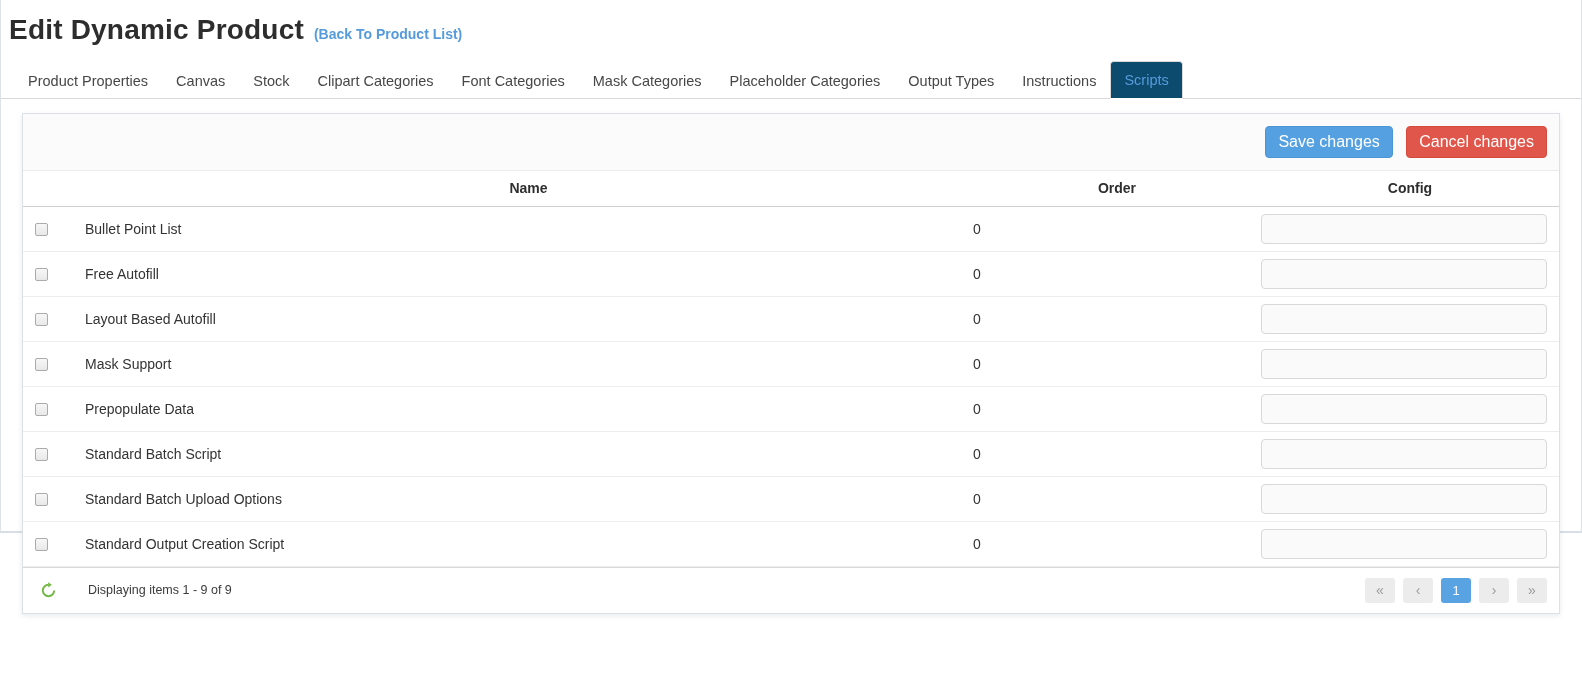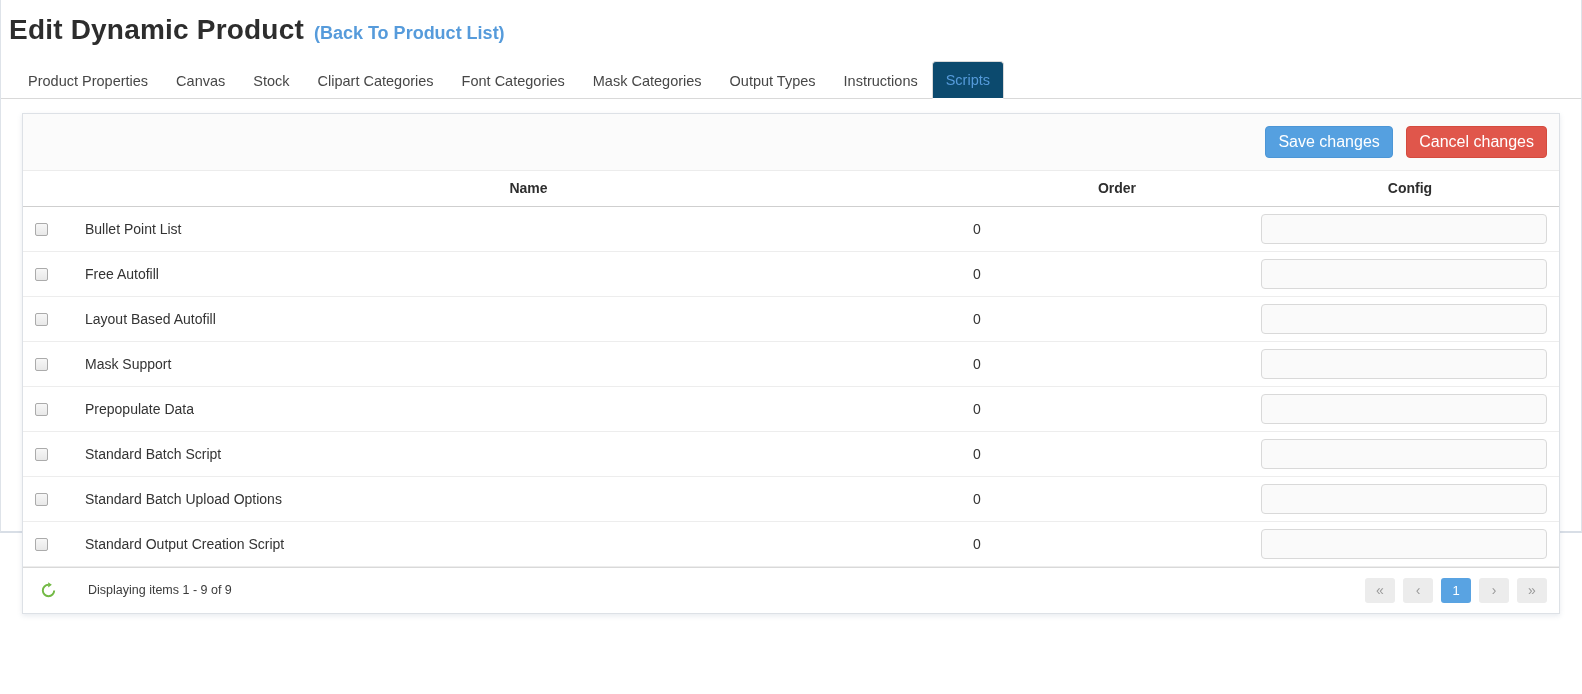--- a/index.html
+++ b/index.html
@@ -13,21 +13,21 @@
   html,body{margin:0;padding:0;background:#fff;}
   body{font-family:"Liberation Sans", sans-serif; color:#333; width:1582px; height:694px; overflow:hidden;}
   .page{
     width:1582px; height:533px;
     border-left:1px solid #dee3e9; border-right:1px solid #dee3e9; border-bottom:2px solid #d8dee6;
     background:#fff;
   }
   
   .page-header{display:flex; align-items:baseline; padding:14px 0 0 8px;}
   .page-title{font-size:28px; font-weight:700; color:#2d2d2d; margin:0; letter-spacing:.2px;}
-  .back-link{margin-left:10px; font-size:18px; font-weight:700; color:var(--link); text-decoration:none; cursor:pointer;}
+  .back-link{margin-left:10px; font-size:14px; font-weight:700; color:var(--link); text-decoration:none; cursor:pointer;}
   
   .tabstrip{display:flex; align-items:flex-end; margin-top:15px; padding-left:13px; border-bottom:1px solid #d9d9d9;}
   .tab{
     padding:10px 13px; font-size:14.5px; color:#474747; cursor:pointer;
     border:1px solid transparent; border-bottom:none; white-space:nowrap;
     border-radius:4px 4px 0 0; margin-bottom:-1px;text-align:center;
   }
   .tab.active{
     background:#0c4a6e; color:var(--link);
     border-color:#d9d9d9; border-bottom:1px solid #fff;
@@ -94,20 +94,21 @@
     <a class="back-link">(Back To Product List)</a>
   </div>
 
   <div class="tabstrip" id="tabstrip">
       <div class="tab">Product Properties</div>
       <div class="tab">Canvas</div>
       <div class="tab">Stock</div>
       <div class="tab">Clipart Categories</div>
       <div class="tab">Font Categories</div>
       <div class="tab">Mask Categories</div>
+      <div class="tab">Placeholder Categories</div>
       <div class="tab">Output Types</div>
       <div class="tab">Instructions</div>
       <div class="tab active">Scripts</div>
     </div>
 
   <div class="content">
     <div class="grid">
 
       <div class="grid-toolbar">
         <button class="btn btn-save">Save changes</button>

